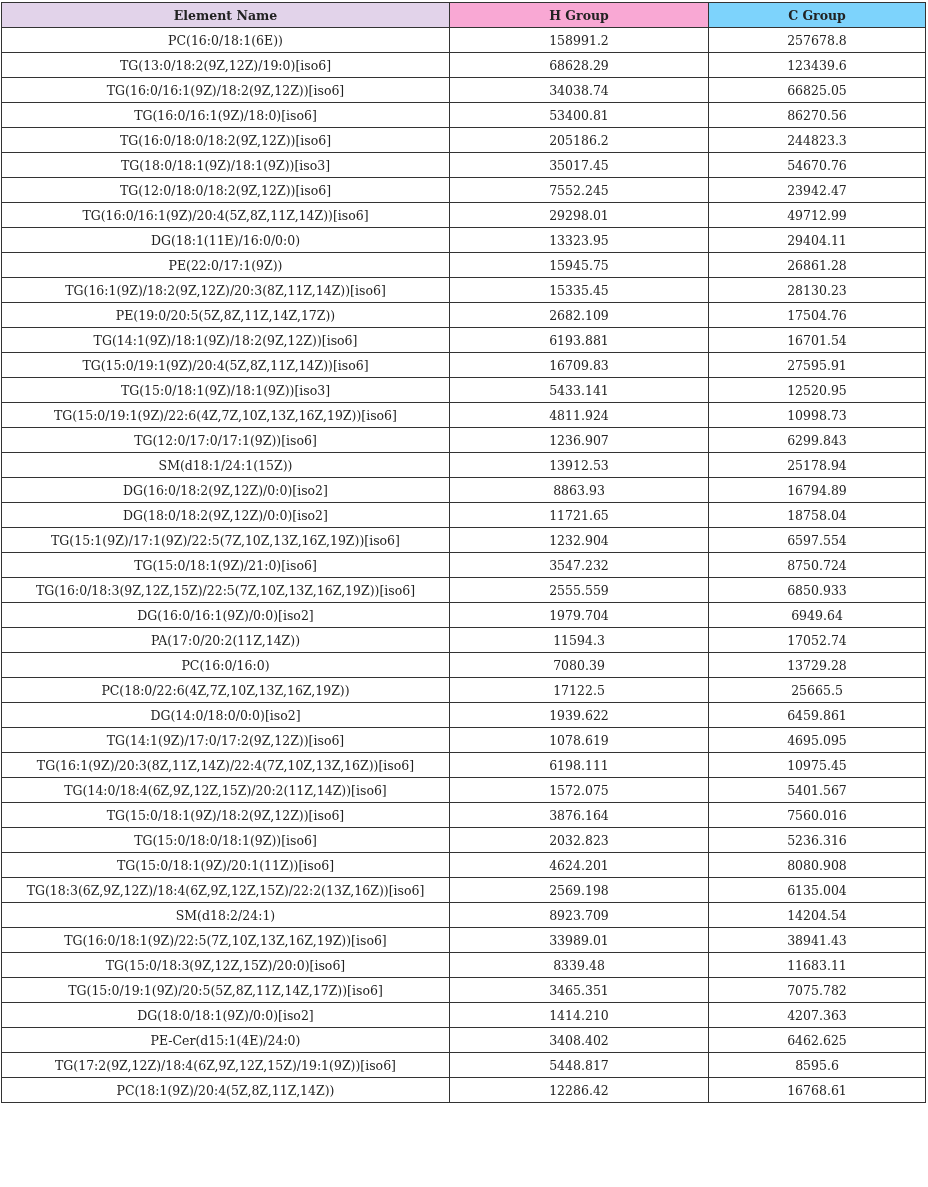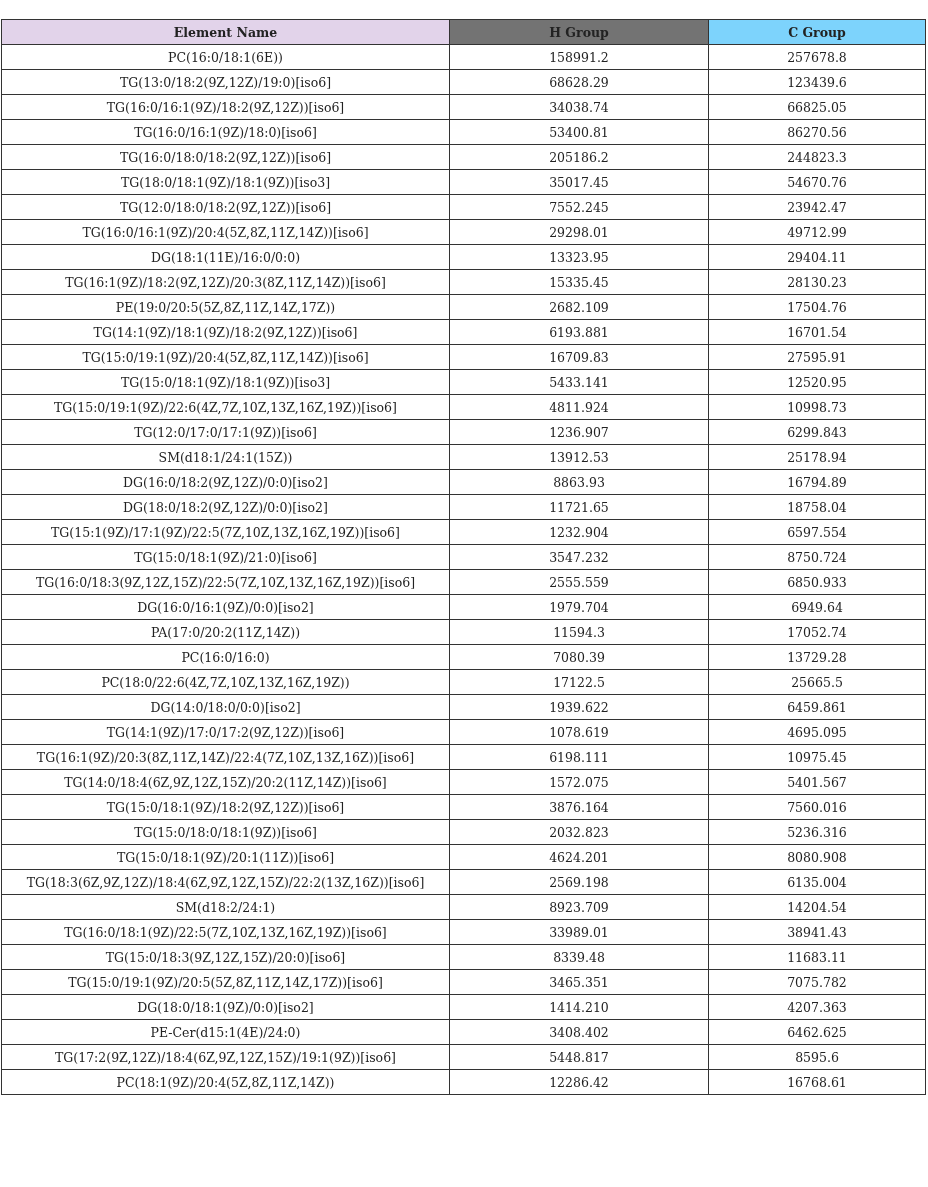--- a/index.html
+++ b/index.html
@@ -1,18 +1,18 @@
 <!DOCTYPE html>
 <html><head>
   <meta charset="utf-8">
   <style>
     html, body { margin: 0; padding: 0; background: #ffffff; }
     body { width: 928px; height: 1187px; overflow: hidden; font-family: "DejaVu Serif", serif; }
     table.data-table {
-      position: absolute; left: 1px; top: 19px;
+      position: absolute; left: 1px; top: 2px;
       width: 924px;
       border-collapse: collapse;
       table-layout: fixed;
       font-size: 12.5px;
       color: #222;
     }
     table.data-table th, table.data-table td {
       border: 1.3px solid #333;
       text-align: center;
       padding: 0;
@@ -35,21 +35,21 @@
 
 <table class="data-table">
   <colgroup>
       <col class="c1">
       <col class="c2">
       <col class="c3">
     </colgroup>
   <thead>
     <tr>
       <th style="background: rgb(226, 211, 234);">Element Name</th>
-      <th style="background: #737373;">H Group</th>
+      <th style="background: #f9a8d4;">H Group</th>
       <th style="background: #7dd3fc;">C Group</th>
     </tr>
   </thead>
   <tbody id="table-body">
       <tr>
         <td>PC(16:0/18:1(6E))</td>
         <td>158991.2</td>
         <td>257678.8</td>
       </tr>
       <tr>
@@ -86,20 +86,25 @@
         <td>TG(16:0/16:1(9Z)/20:4(5Z,8Z,11Z,14Z))[iso6]</td>
         <td>29298.01</td>
         <td>49712.99</td>
       </tr>
       <tr>
         <td>DG(18:1(11E)/16:0/0:0)</td>
         <td>13323.95</td>
         <td>29404.11</td>
       </tr>
       <tr>
+        <td>PE(22:0/17:1(9Z))</td>
+        <td>15945.75</td>
+        <td>26861.28</td>
+      </tr>
+      <tr>
         <td>TG(16:1(9Z)/18:2(9Z,12Z)/20:3(8Z,11Z,14Z))[iso6]</td>
         <td>15335.45</td>
         <td>28130.23</td>
       </tr>
       <tr>
         <td>PE(19:0/20:5(5Z,8Z,11Z,14Z,17Z))</td>
         <td>2682.109</td>
         <td>17504.76</td>
       </tr>
       <tr>

